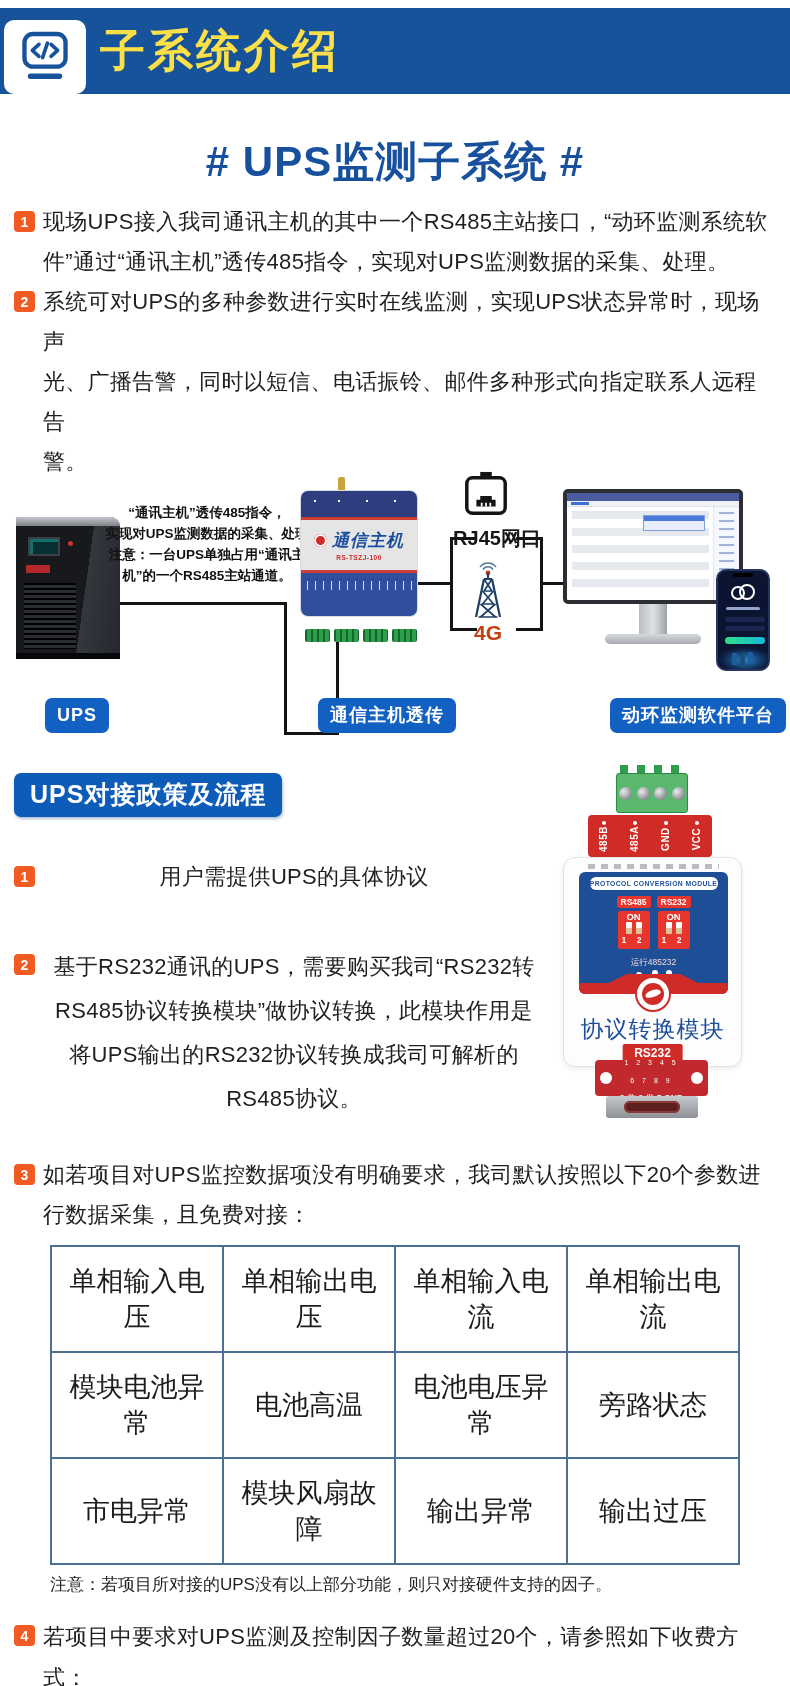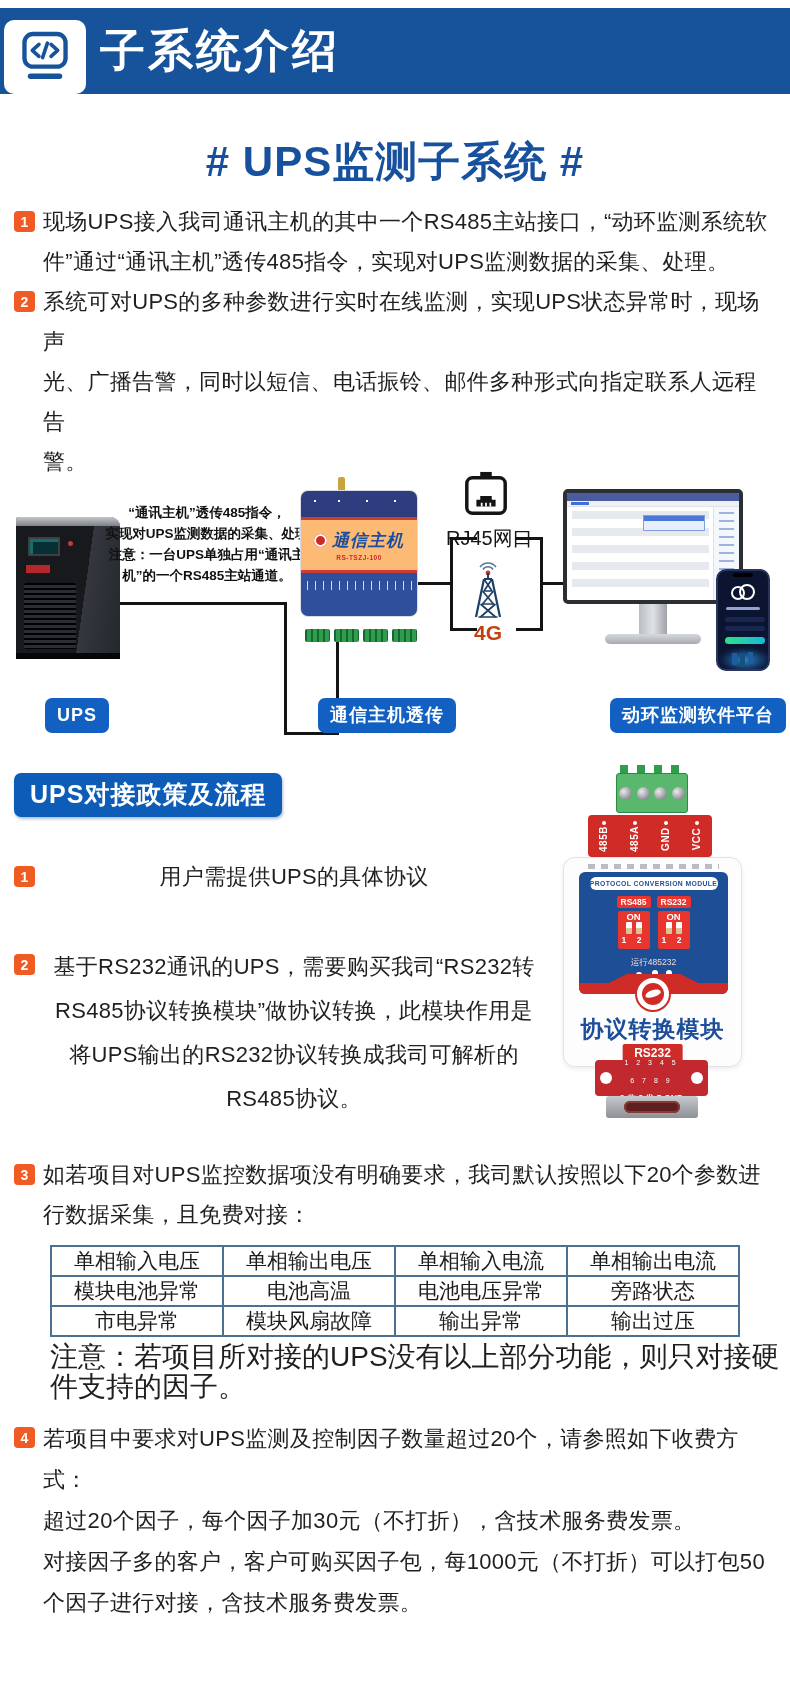--- a/index.html
+++ b/index.html
@@ -9,21 +9,21 @@
     font-family:"Liberation Sans","DejaVu Sans",sans-serif;
     position:relative;
   }
   
   .topbar { margin-top:8px; height:86px; background:#17539a; position:relative; }
   .logo-box {
     position:absolute; left:4px; top:12px; width:82px; height:74px;
     background:#fff; border-radius:10px; display:flex; align-items:center; justify-content:center;
   }
   .topbar h1 {
-    margin:0 0 0 100px; color:#ffffff; font-size:45px; font-weight:700;
+    margin:0 0 0 100px; color:#fde047; font-size:45px; font-weight:700;
     line-height:86px; letter-spacing:3px;
   }
   
   .page-title {
     margin:44px 0 0; text-align:center; color:#17509c;
     font-size:42px; font-weight:700; line-height:48px; letter-spacing:1px;
   }
   
   .badge-wrap { margin:36px 0 0 14px; }
   .sec-badge {
@@ -65,43 +65,43 @@
     background:repeating-linear-gradient(to bottom,#000 0 2px,#2a2d33 2px 5px); border-radius:2px; }
   .ups-base { position:absolute; left:0; bottom:0; width:100%; height:6px; background:#06070a; }
   
   .annot {
     position:absolute; left:104px; top:33px; width:206px; text-align:center;
     font-size:13.5px; line-height:21px; font-weight:700; color:#111; white-space:pre-line;
   }
   
   .host { position:absolute; left:300px; top:21px; width:118px; height:152px; }
   .host-ant { position:absolute; left:38px; top:-13px; width:7px; height:15px; background:#c9a43c; border-radius:2px 2px 0 0; }
-  .host-body { position:absolute; left:0; top:0; width:118px; height:127px; background:#fdba74;
+  .host-body { position:absolute; left:0; top:0; width:118px; height:127px; background:#e5e5e5;
     border-radius:8px; border:1px solid #d8dce2; overflow:hidden; }
   .host-top { height:26px; background:#2e3d80;
     background-image:radial-gradient(circle 2px at 14px 10px,#fff 55%,transparent 60%),
       radial-gradient(circle 2px at 38px 10px,#fff 55%,transparent 60%),
       radial-gradient(circle 2px at 66px 10px,#fff 55%,transparent 60%),
       radial-gradient(circle 2px at 94px 10px,#fff 55%,transparent 60%); }
   .host-line { height:3px; background:#d03c34; }
   .host-mid { height:50px; display:flex; flex-direction:column; align-items:center; justify-content:center; }
   .host-brand-row { display:flex; align-items:center; gap:5px; }
   .host-logo { width:13px; height:13px; border-radius:50%; background:#cf2b27;
     box-shadow:inset 0 0 0 2px #fff, inset 0 0 0 4px #cf2b27; }
   .host-brand { color:#1d4e9e; font-size:17px; font-weight:700; font-style:italic; letter-spacing:1px; }
   .host-model { color:#cf2b27; font-size:6.5px; font-weight:700; margin-top:2px; letter-spacing:.5px; }
   .host-bottom { height:45px; background:#2f4e9b;
     background-image:repeating-linear-gradient(to right,rgba(255,255,255,.8) 0 1.5px,transparent 1.5px 8px);
     background-size:100% 9px; background-repeat:no-repeat; background-position:6px 8px; }
   .host-term { position:absolute; bottom:0; width:25px; height:13px; background:#2f9e4c; border-radius:2px;
     background-image:repeating-linear-gradient(to right,rgba(0,60,20,.55) 0 2px,transparent 2px 6px); }
   
   .rj45-icon { position:absolute; left:462px; top:0; }
-  .rj45-label { position:absolute; left:446px; top:56px; width:102px; 
-    font-size:20px; font-weight:400; color:#161616; }
+  .rj45-label { position:absolute; left:446px; top:56px; width:102px; text-align:center;
+    font-size:20px; font-weight:700; color:#161616; }
   .tower-icon { position:absolute; left:468px; top:86px; }
   .g4-label { position:absolute; left:468px; top:152px; width:40px; text-align:center;
     font-size:21px; font-weight:700; color:#c2410c; }
   
   .monitor { position:absolute; left:563px; top:20px; width:180px; }
   .mon-screen { width:180px; height:115px; background:#fff; border:4px solid #2b2e33; border-radius:5px;
     position:relative; overflow:hidden; }
   .s-top { height:8px; background:#4a5ba0; }
   .s-sub { height:6px; background:#eef1f6; border-bottom:1px solid #e0e4ea; position:relative; }
   .s-sub::before { content:""; position:absolute; left:4px; top:1px; width:18px; height:3px; background:#3f6fd8; }
@@ -136,23 +136,23 @@
   
   .policy { margin:14px 0 0; position:relative; }
   .policy .badge-wrap { margin:0 0 0 14px; }
   .policy .items { margin-left:14px; }
   .p-item1 { margin-top:40px; }
   .p-item2 { margin-top:48px; }
   .p-item3 { margin-top:34px; }
   .p-item4 { margin-top:14px; }
   
   .params { margin:10px 0 0 50px; border-collapse:collapse; width:690px; table-layout:fixed; }
-  .params td { border:2px solid #4a7092; height:30px; text-align:center; font-size:21px;
-    font-weight:500; color:#1c1c1c; padding:0; }
-  .note { margin:5px 0 0 50px; font-size:28px; line-height:30px; font-weight:500; color:#1f1f1f; }
+  .params td { border:2px solid #4a7092; height:30px; text-align:center; font-size:27px;
+    font-weight:500; color:#1c1c1c; padding:16px; }
+  .note { margin:5px 0 0 50px; font-size:17px; line-height:30px; font-weight:500; color:#1f1f1f; }
   
   .module { position:absolute; left:528px; top:-8px; width:262px; height:360px; z-index:3; }
   .m-pins { position:absolute; left:92px; top:0; width:66px; height:9px;
     background:repeating-linear-gradient(to right,#2f9e4c 0 8px,transparent 8px 17px); }
   .m-term { position:absolute; left:88px; top:8px; width:72px; height:40px; background:#59b86e;
     border:1px solid #2c8a42; border-radius:3px; display:flex; align-items:center; justify-content:space-around; }
   .m-screw { width:13px; height:13px; border-radius:50%;
     background:radial-gradient(circle at 35% 35%,#e8e9ea,#8d9094 70%,#63666a); }
   .m-band { position:absolute; left:60px; top:50px; width:124px; height:42px; background:#cf2b27;
     border-radius:4px; display:flex; align-items:center; justify-content:space-around; }
@@ -183,21 +183,21 @@
   .m-led i { width:6px; height:6px; border-radius:50%; background:#fff; margin-top:3px; }
   .m-curve { position:absolute; left:0; bottom:0; width:100%; height:20px; background:#cf2b27;
     clip-path:polygon(0 100%,0 45%,20% 45%,32% 0,68% 0,80% 45%,100% 45%,100% 100%); }
   .m-logo { position:absolute; left:50%; top:118px; transform:translateX(-50%); width:36px; height:36px;
     background:#fff; border:2px solid #cf2b27; border-radius:50%; z-index:2; }
   .m-logo::before { content:""; position:absolute; left:5px; top:5px; width:22px; height:22px;
     background:#cf2b27; border-radius:50%; }
   .m-logo::after { content:""; position:absolute; left:8px; top:12px; width:16px; height:7px;
     background:#fff; border-radius:50% 50% 50% 50%/60% 60% 40% 40%; transform:rotate(-18deg); }
   .m-name { position:absolute; left:0; top:156px; width:100%; text-align:center;
-    color:#1d4e9a; font-size:23px; font-weight:700; letter-spacing:1px; }
+    color:#1d4e9a; font-size:23px; font-weight:400; letter-spacing:1px; }
   .m-port { position:absolute; left:50%; top:186px; transform:translateX(-50%); background:#cf2b27;
     color:#fff; font-size:12px; font-weight:700; padding:2px 12px; border-radius:2px; }
   .m-db9 { position:absolute; left:67px; top:295px; width:113px; height:36px; background:#c2292f;
     border-radius:4px; display:flex; align-items:center; }
   .m-hole { width:12px; height:12px; border-radius:50%; background:#fff; margin:0 5px; flex:none; }
   .m-db9-mid { flex:1; text-align:center; color:#fff; }
   .m-db9-r1 { font-size:7px; letter-spacing:3px; line-height:8px; }
   .m-db9-r2 { font-size:7px; letter-spacing:3px; line-height:8px; }
   .m-db9-txt { font-size:8.5px; font-weight:700; line-height:10px; white-space:nowrap; }
   .m-conn { position:absolute; left:78px; top:331px; width:92px; height:22px;

